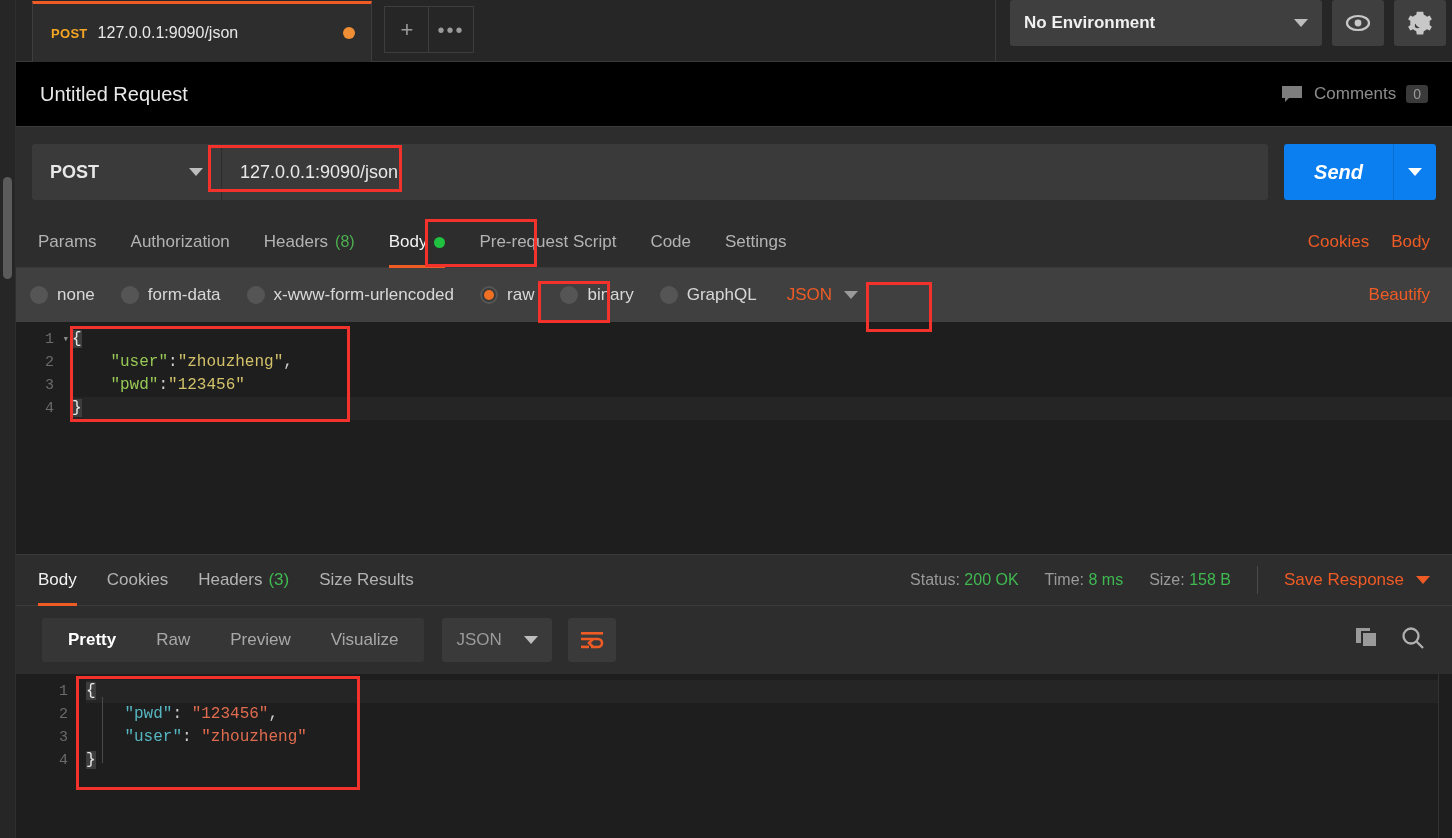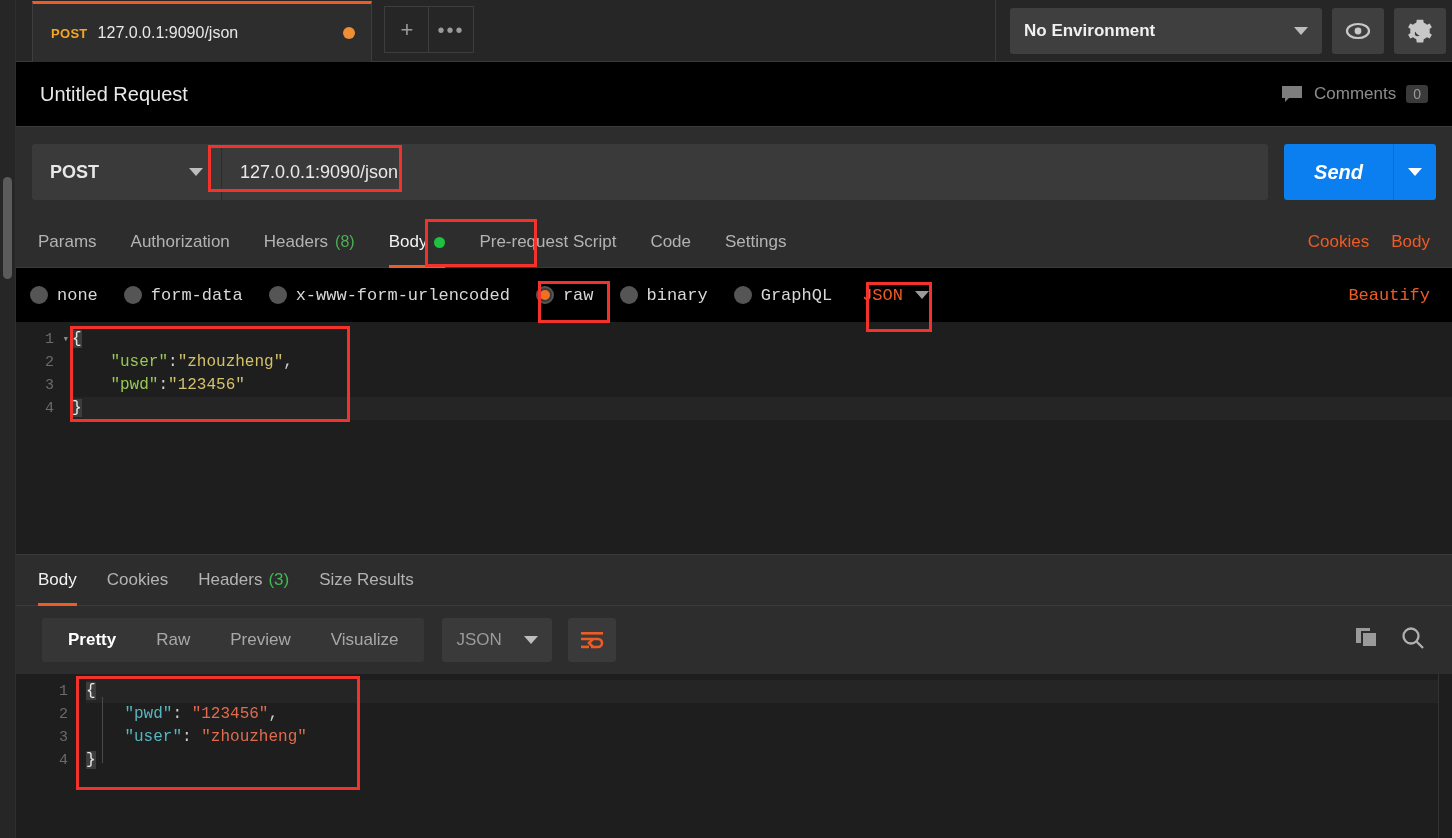--- a/index.html
+++ b/index.html
@@ -46,21 +46,21 @@
     position: absolute; top: 6px; width: 46px; height: 47px;
     border: 1px solid #3d3d3d; background: #262626;
     display: flex; align-items: center; justify-content: center;
     color: #9a9a9a; font-size: 22px; line-height: 1;
   }
   .tab-btn.plus { left: 368px; }
   .tab-btn.more { left: 412px; font-size: 20px; letter-spacing: 2px; }
 
   .env-wrap {
     position: absolute; right: 0; top: 0; height: 61px; display: flex;
-    align-items: center; padding-right: 6px; border-left: 1px solid #3a3a3a;
+    align-items: flex-start; padding-right: 6px; border-left: 1px solid #3a3a3a;
     padding-left: 14px;
   }
   .env-select {
     width: 312px; height: 46px; background: #3f3f3f; border-radius: 3px;
     display: flex; align-items: center; justify-content: space-between;
     padding: 0 14px; color: #f0f0f0; font-size: 17px; font-weight: bold;
   }
   .caret { width: 0; height: 0; border-left: 7px solid transparent;
            border-right: 7px solid transparent; border-top: 8px solid #bdbdbd; }
   .icon-btn {
@@ -141,21 +141,21 @@
   .rtab .badge { color: #4caf50; font-size: 16px; }
   .green-dot { width: 11px; height: 11px; border-radius: 50%; background: #20c040; }
   .right-links {
     margin-left: auto; display: flex; gap: 22px;
     color: #ef5b25; font-size: 17px;
   }
 
   
   .body-types {
     position: absolute; left: 16px; top: 268px; width: 1436px; height: 54px;
-    background: #000000; display: flex; align-items: center; padding: 0 14px; font-family: Liberation Mono, monospace;
+    background: #404040; display: flex; align-items: center; padding: 0 14px;
   }
   .radio-item { display: flex; align-items: center; gap: 9px; margin-right: 26px; }
   .radio {
     width: 18px; height: 18px; border-radius: 50%; background: #555;
     display: flex; align-items: center; justify-content: center;
   }
   .radio.on { background: #3a3a3a; border: 2px solid #555; }
   .radio.on::after {
     content:''; width: 10px; height: 10px; border-radius: 50%; background: #ef7022;
   }
@@ -416,20 +416,39 @@
     <span>Cookies</span>
   </div>
   <div class="resp-tab">
     <span>Headers</span>
     <span class="badge" style="color:#3fb950">(3)</span>
   </div>
   <div class="resp-tab">
     <span>Size Results</span>
   </div>
 
+  <div class="status-group">
+    <span>
+      <span>Status:</span>
+      <span class="val">200 OK</span>
+    </span>
+    <span>
+      <span>Time:</span>
+      <span class="val">8 ms</span>
+    </span>
+    <span>
+      <span>Size:</span>
+      <span class="val">158 B</span>
+    </span>
+    <span class="divider-v"></span>
+    <span class="save-resp">
+      <span>Save Response</span>
+      <span class="caret"></span>
+    </span>
+  </div>
 </div>
 
 <div class="resp-toolbar">
   <div class="seg">
     <span class="item active">Pretty</span>
     <span class="item">Raw</span>
     <span class="item">Preview</span>
     <span class="item">Visualize</span>
   </div>
   <div class="json-sel">

